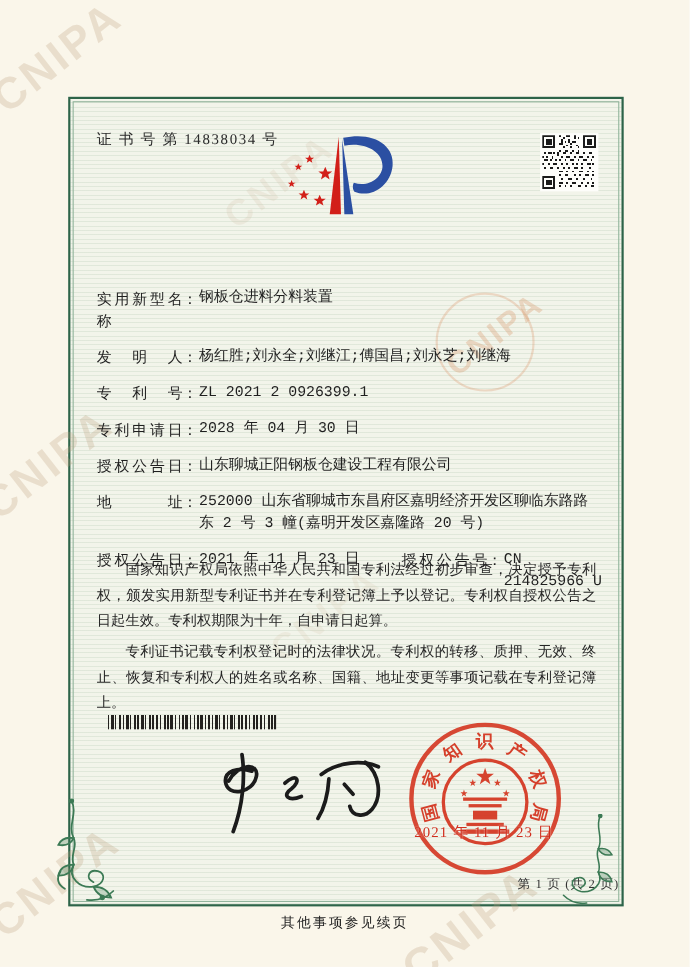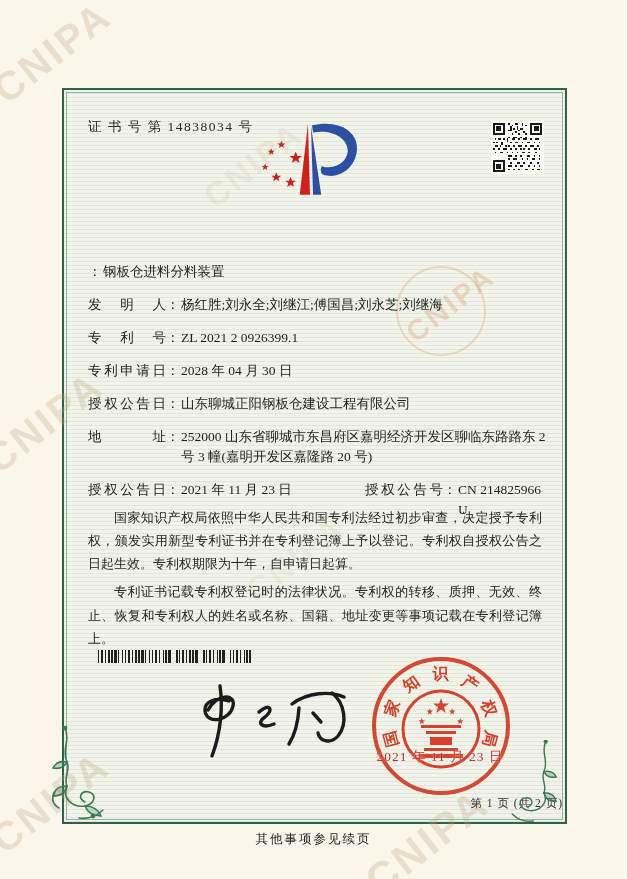--- a/index.html
+++ b/index.html
@@ -52,21 +52,21 @@
   .doc-title{
     position:absolute; left:62px; top:193px; width:501px;
     text-align:center; font-size:28px; font-weight:bold;
     letter-spacing:9px; color:#111; text-indent:9px;
   }
   
   .fields{position:absolute; left:88px; top:262px; width:460px; font-size:13.5px; color:#1f1f1f;}
   .frow{display:flex; margin-bottom:13px; line-height:20px;}
   .flabel{flex:0 0 78px; text-align:justify; text-align-last:justify;}
   .fcolon{flex:0 0 15px;}
-  .fvalue{flex:1;}
+  .fvalue{flex:1;font-family:Liberation Mono, monospace;}
   .grant .fvalue1{flex:0 0 158px;}
   .grant .flabel2{flex:0 0 78px; margin-left:26px; text-align:justify; text-align-last:justify;}
   
   .paras{position:absolute; left:88px; top:506px; width:454px;
     font-size:13px; line-height:1.78; text-align:justify; color:#262626;}
   .paras p{margin:0 0 5px 0; text-indent:2em;}
   
   .barcode{
     position:absolute; left:98px; top:650px; width:153px; height:13px;
     background:repeating-linear-gradient(90deg,
@@ -198,20 +198,21 @@
         M9,21h1v1h-1z M12,21h2v1h-2z M17,21h1v1h-1z M20,21h1v1h-1z M23,21h2v1h-2z M27,21h1v1h-1z
         M10,23h1v1h-1z M14,23h2v1h-2z M18,23h1v1h-1z M22,23h1v1h-1z M26,23h1v1h-1z
         M9,25h2v1h-2z M13,25h1v1h-1z M16,25h2v1h-2z M21,25h1v1h-1z M24,25h1v1h-1z M27,25h1v1h-1z
         M9,27h1v1h-1z M12,27h1v1h-1z M15,27h1v1h-1z M19,27h2v1h-2z M23,27h1v1h-1z M26,27h2v1h-2z"></path>
       </g>
     </svg>
 
 
     <div class="fields">
       <div class="frow">
+        <span class="flabel">实用新型名称</span>
           <span class="fcolon">：</span>
           <span class="fvalue">钢板仓进料分料装置</span>
       </div>
       <div class="frow">
         <span class="flabel">发明人</span>
           <span class="fcolon">：</span>
           <span class="fvalue">杨红胜;刘永全;刘继江;傅国昌;刘永芝;刘继海</span>
       </div>
       <div class="frow">
         <span class="flabel">专利号</span>

